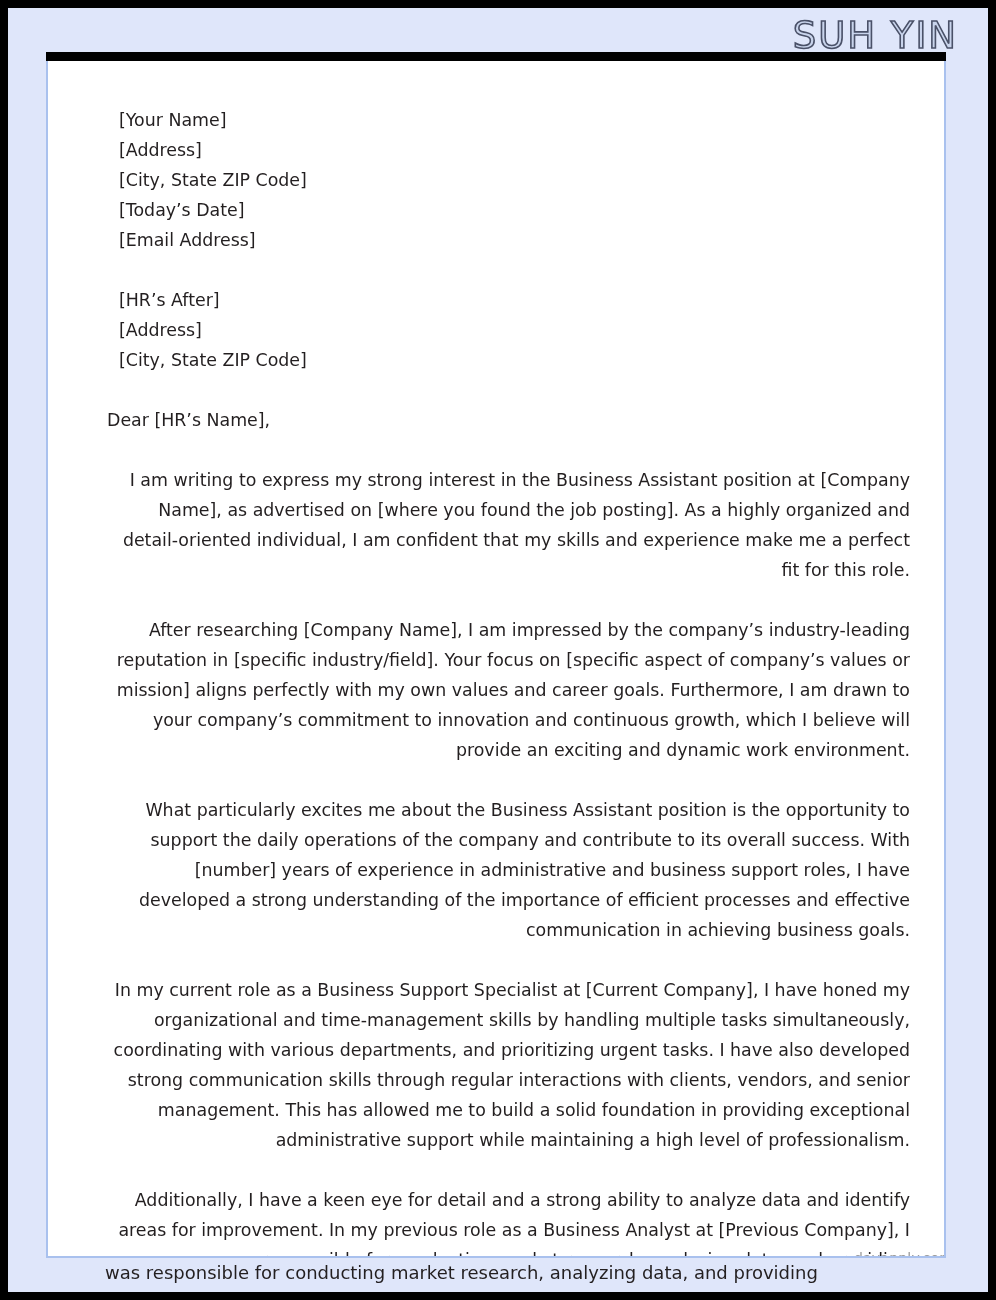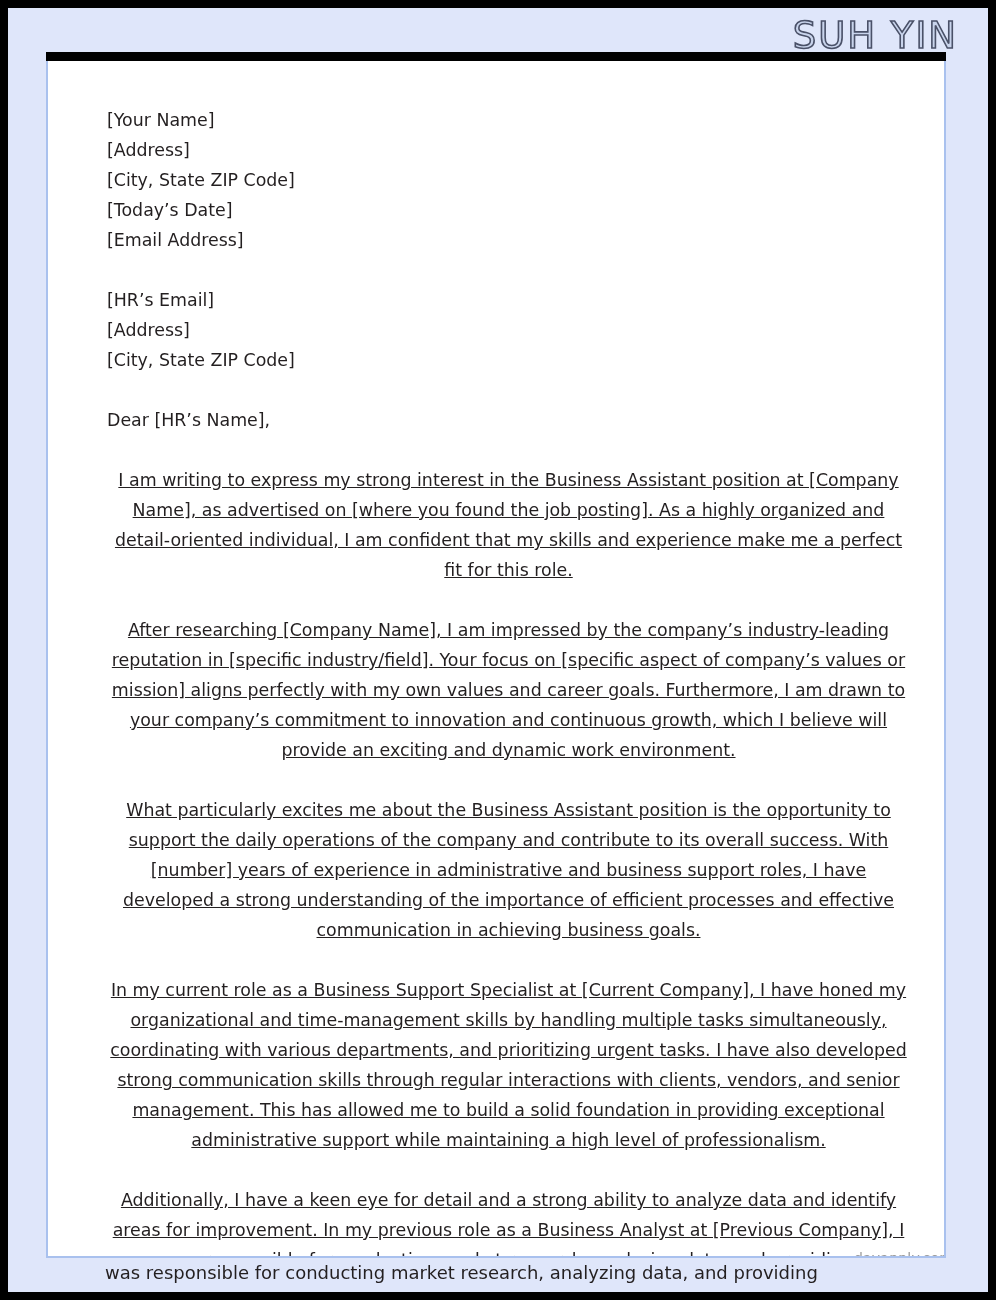--- a/index.html
+++ b/index.html
@@ -84,36 +84,35 @@
   
   .letter-body {
     font-family: "DejaVu Sans", sans-serif;
     font-size: 17.4px;
     line-height: 30px;
     color: #231f20;
     font-weight: 400;
   }
 
   .addr-block {
-    margin: 0 0 30px 0;
+    margin: 0 0 30px 12px;
   }
 
   .addr-line {
     display: block;
     white-space: nowrap;
   }
 
   .salutation {
     margin: 0 0 30px 0;
   }
 
   .para {
     margin: 12px 0 30px 0;
-    text-align: center;
-    text-decoration: underline;
+    text-align: right;
   }
 
   
   .watermark {
     position: absolute;
     left: 806px;
     top: 1189px;
     font-family: "DejaVu Sans", sans-serif;
     font-size: 14px;
     line-height: 16px;
@@ -152,21 +151,21 @@
 
       <div class="addr-block">
         <span class="addr-line">[Your Name]</span>
         <span class="addr-line">[Address]</span>
         <span class="addr-line">[City, State ZIP Code]</span>
         <span class="addr-line">[Today’s Date]</span>
         <span class="addr-line">[Email Address]</span>
       </div>
 
       <div class="addr-block">
-        <span class="addr-line">[HR’s Email]</span>
+        <span class="addr-line">[HR’s After]</span>
         <span class="addr-line">[Address]</span>
         <span class="addr-line">[City, State ZIP Code]</span>
       </div>
 
       <p class="salutation">Dear [HR’s Name],</p>
 
       <p class="para">I am writing to express my strong interest in the Business Assistant position at [Company Name], as advertised on [where you found the job posting]. As a highly organized and detail-oriented individual, I am confident that my skills and experience make me a perfect fit for this role.</p>
       <p class="para">After researching [Company Name], I am impressed by the company’s industry-leading reputation in [specific industry/field]. Your focus on [specific aspect of company’s values or mission] aligns perfectly with my own values and career goals. Furthermore, I am drawn to your company’s commitment to innovation and continuous growth, which I believe will provide an exciting and dynamic work environment.</p>
       <p class="para">What particularly excites me about the Business Assistant position is the opportunity to support the daily operations of the company and contribute to its overall success. With [number] years of experience in administrative and business support roles, I have developed a strong understanding of the importance of efficient processes and effective communication in achieving business goals.</p>
       <p class="para">In my current role as a Business Support Specialist at [Current Company], I have honed my organizational and time-management skills by handling multiple tasks simultaneously, coordinating with various departments, and prioritizing urgent tasks. I have also developed strong communication skills through regular interactions with clients, vendors, and senior management. This has allowed me to build a solid foundation in providing exceptional administrative support while maintaining a high level of professionalism.</p>

